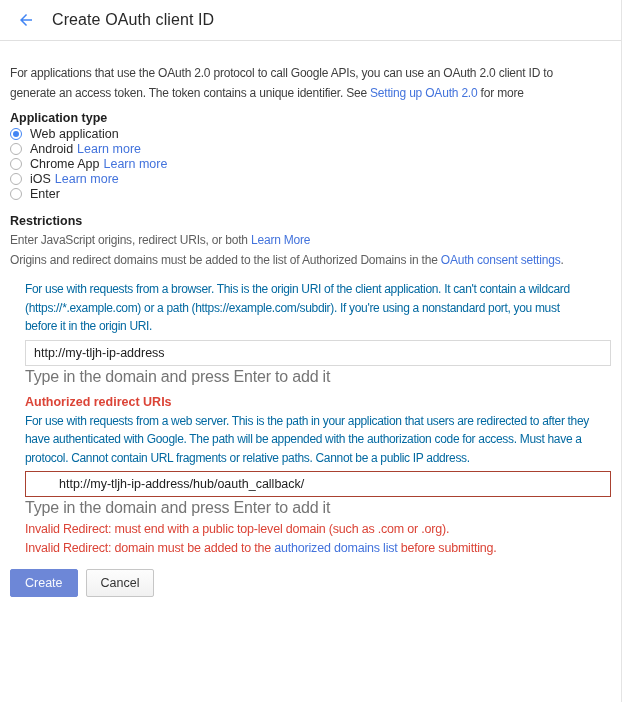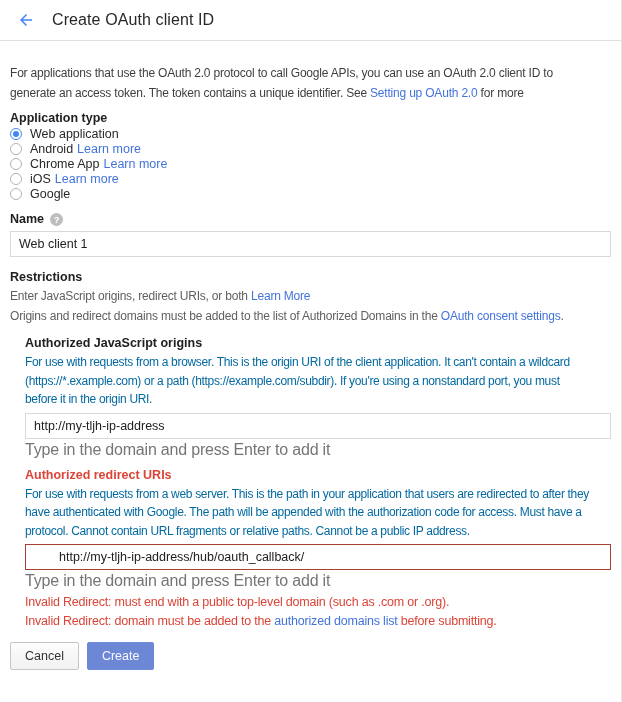--- a/index.html
+++ b/index.html
@@ -92,40 +92,32 @@
         <span class="radio-label">Chrome App</span>
         <a class="link">Learn more</a>
       </div>
       <div class="radio-row">
         <span class="radio"></span>
         <span class="radio-label">iOS</span>
         <a class="link">Learn more</a>
       </div>
       <div class="radio-row">
         <span class="radio"></span>
-        <span class="radio-label">Google</span>
+        <span class="radio-label">Enter</span>
       </div>
     </div>
 
-    <div class="name-section">
-      <div class="label-row">
-        <span class="bold-label">Name</span>
-        <span class="help-icon">?</span>
-      </div>
-      <input class="text-input" value="Web client 1" style="">
-    </div>
 
     <div class="restrictions">
       <div class="bold-label">Restrictions</div>
       <div class="tline"><span>Enter JavaScript origins, redirect URIs, or both </span><a class="link">Learn More</a></div>
       <div class="tline"><span>Origins and redirect domains must be added to the list of Authorized Domains in the </span><a class="link">OAuth consent settings</a><span>.</span></div>
     </div>
 
     <div class="subsection">
-      <div class="bold-label">Authorized JavaScript origins</div>
       <div class="desc">
         <div class="tline">For use with requests from a browser. This is the origin URI of the client application. It can't contain a wildcard</div>
         <div class="tline">(https://*.example.com) or a path (https://example.com/subdir). If you're using a nonstandard port, you must</div>
         <div class="tline">before it in the origin URI.</div>
       </div>
       <input class="text-input" value="http://my-tljh-ip-address" style="">
       <div class="helper">Type in the domain and press Enter to add it</div>
     </div>
 
     <div class="subsection">
@@ -138,18 +130,18 @@
       <input class="text-input invalid" value="http://my-tljh-ip-address/hub/oauth_callback/" style="">
       <div class="helper">Type in the domain and press Enter to add it</div>
     </div>
 
     <div class="errors">
       <div class="error-line">Invalid Redirect: must end with a public top-level domain (such as .com or .org).</div>
       <div class="error-line"><span>Invalid Redirect: domain must be added to the </span><a class="link">authorized domains list</a><span> before submitting.</span></div>
     </div>
 
     <div class="actions">
+      <button class="btn btn-create">Create</button>
       <button class="btn btn-cancel">Cancel</button>
-      <button class="btn btn-create">Create</button>
     </div>
 
   </div>
 </div>
 
 </body></html>

